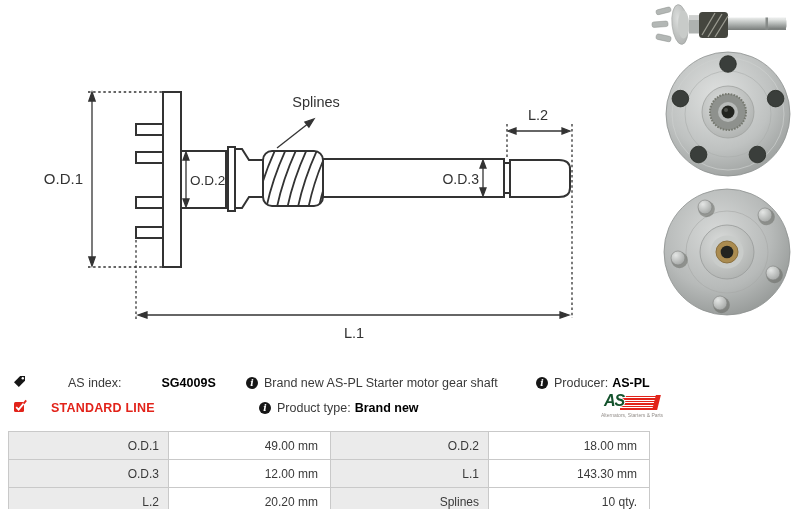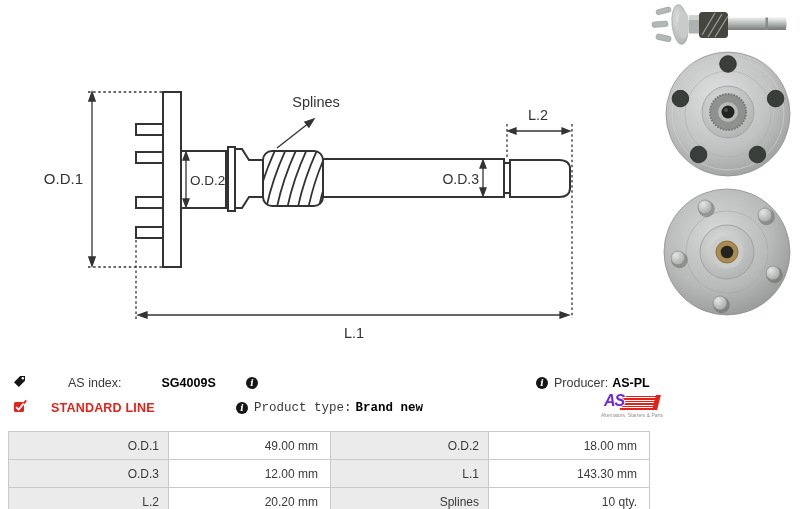--- a/index.html
+++ b/index.html
@@ -34,21 +34,21 @@
   .red-line { color:#e2231a; font-weight:bold; letter-spacing:0.2px; }
   
   .aspl-logo { position:absolute; left:596px; top:394px; width:72px; text-align:center; }
   .logo-mark { position:relative; width:56px; height:17px; margin:0 auto; }
   .logo-stripes { position:absolute; left:16px; top:2px; width:36px; }
   .logo-stripes i { display:block; height:1.4px; background:#e2231a; margin-bottom:1.1px; }
   .logo-flag { position:absolute; right:1px; top:0.5px; width:5px; height:15px;
                background:#e2231a; transform:skewX(-14deg); }
   .logo-as {
     position:absolute; left:0; top:-2px;
-    font-style:italic; font-weight:bold; font-size:16px; color:#6d28d9;
+    font-style:italic; font-weight:bold; font-size:16px; color:#14532d;
     text-shadow:-1px 0 #fff, 1px 0 #fff, 0 -1px #fff, 0 1px #fff;
     letter-spacing:-1px;
   }
   .logo-caption { margin-top:1px; font-size:5px; color:#95908c; white-space:nowrap; }
   
   .spec-table {
     position:absolute; left:8px; top:431px; width:641px;
     border-collapse:collapse; table-layout:fixed;
     font-size:12px; color:#3a3a3a;
   }
@@ -235,40 +235,41 @@
         <path d="M1 7.2 L7.2 1 H12 V5.8 L5.8 12 Z" fill="#161616"></path>
         <circle cx="9.8" cy="3.2" r="1.2" fill="#fff"></circle>
       </svg>
   </span>
   <span class="lbl">AS index:</span>
   <b>SG4009S</b>
 </div>
 
 <div class="info-item" style="left:246px; top:375px;">
   <span class="ico info-ico"></span>
+  <span>Brand new AS-PL Starter motor gear shaft</span>
 </div>
 
 <div class="info-item" style="left:536px; top:375px;text-align:right;">
   <span class="ico info-ico"></span>
   <span class="lbl">Producer:</span>
   <b>AS-PL</b>
 </div>
 
 <div class="info-item" style="left:13px; top:400px;gap:18px;">
   <span class="ico">
     <svg width="14" height="14" viewBox="0 0 14 14">
       <rect x="1" y="3" width="10" height="10" rx="1.5" fill="#e2231a"></rect>
       <path d="M3.2 8.2 L5.6 10.6 L11 4.2" stroke="#fff" stroke-width="1.8" fill="none"></path>
       <path d="M10.6 4.6 L13.2 1.4" stroke="#e2231a" stroke-width="1.8" fill="none"></path>
     </svg>
   </span>
   <span class="red-line">STANDARD LINE</span>
 </div>
 
-<div class="info-item" style="left:236px; top:400px;font-family:Liberation Mono, monospace;">
+<div class="info-item" style="left:259px; top:400px;">
   <span class="ico info-ico"></span>
   <span class="lbl">Product type:</span>
   <b>Brand new</b>
 </div>
 
 <div class="aspl-logo">
   <div class="logo-mark">
     <div class="logo-stripes">
       <i></i>
         <i></i>

